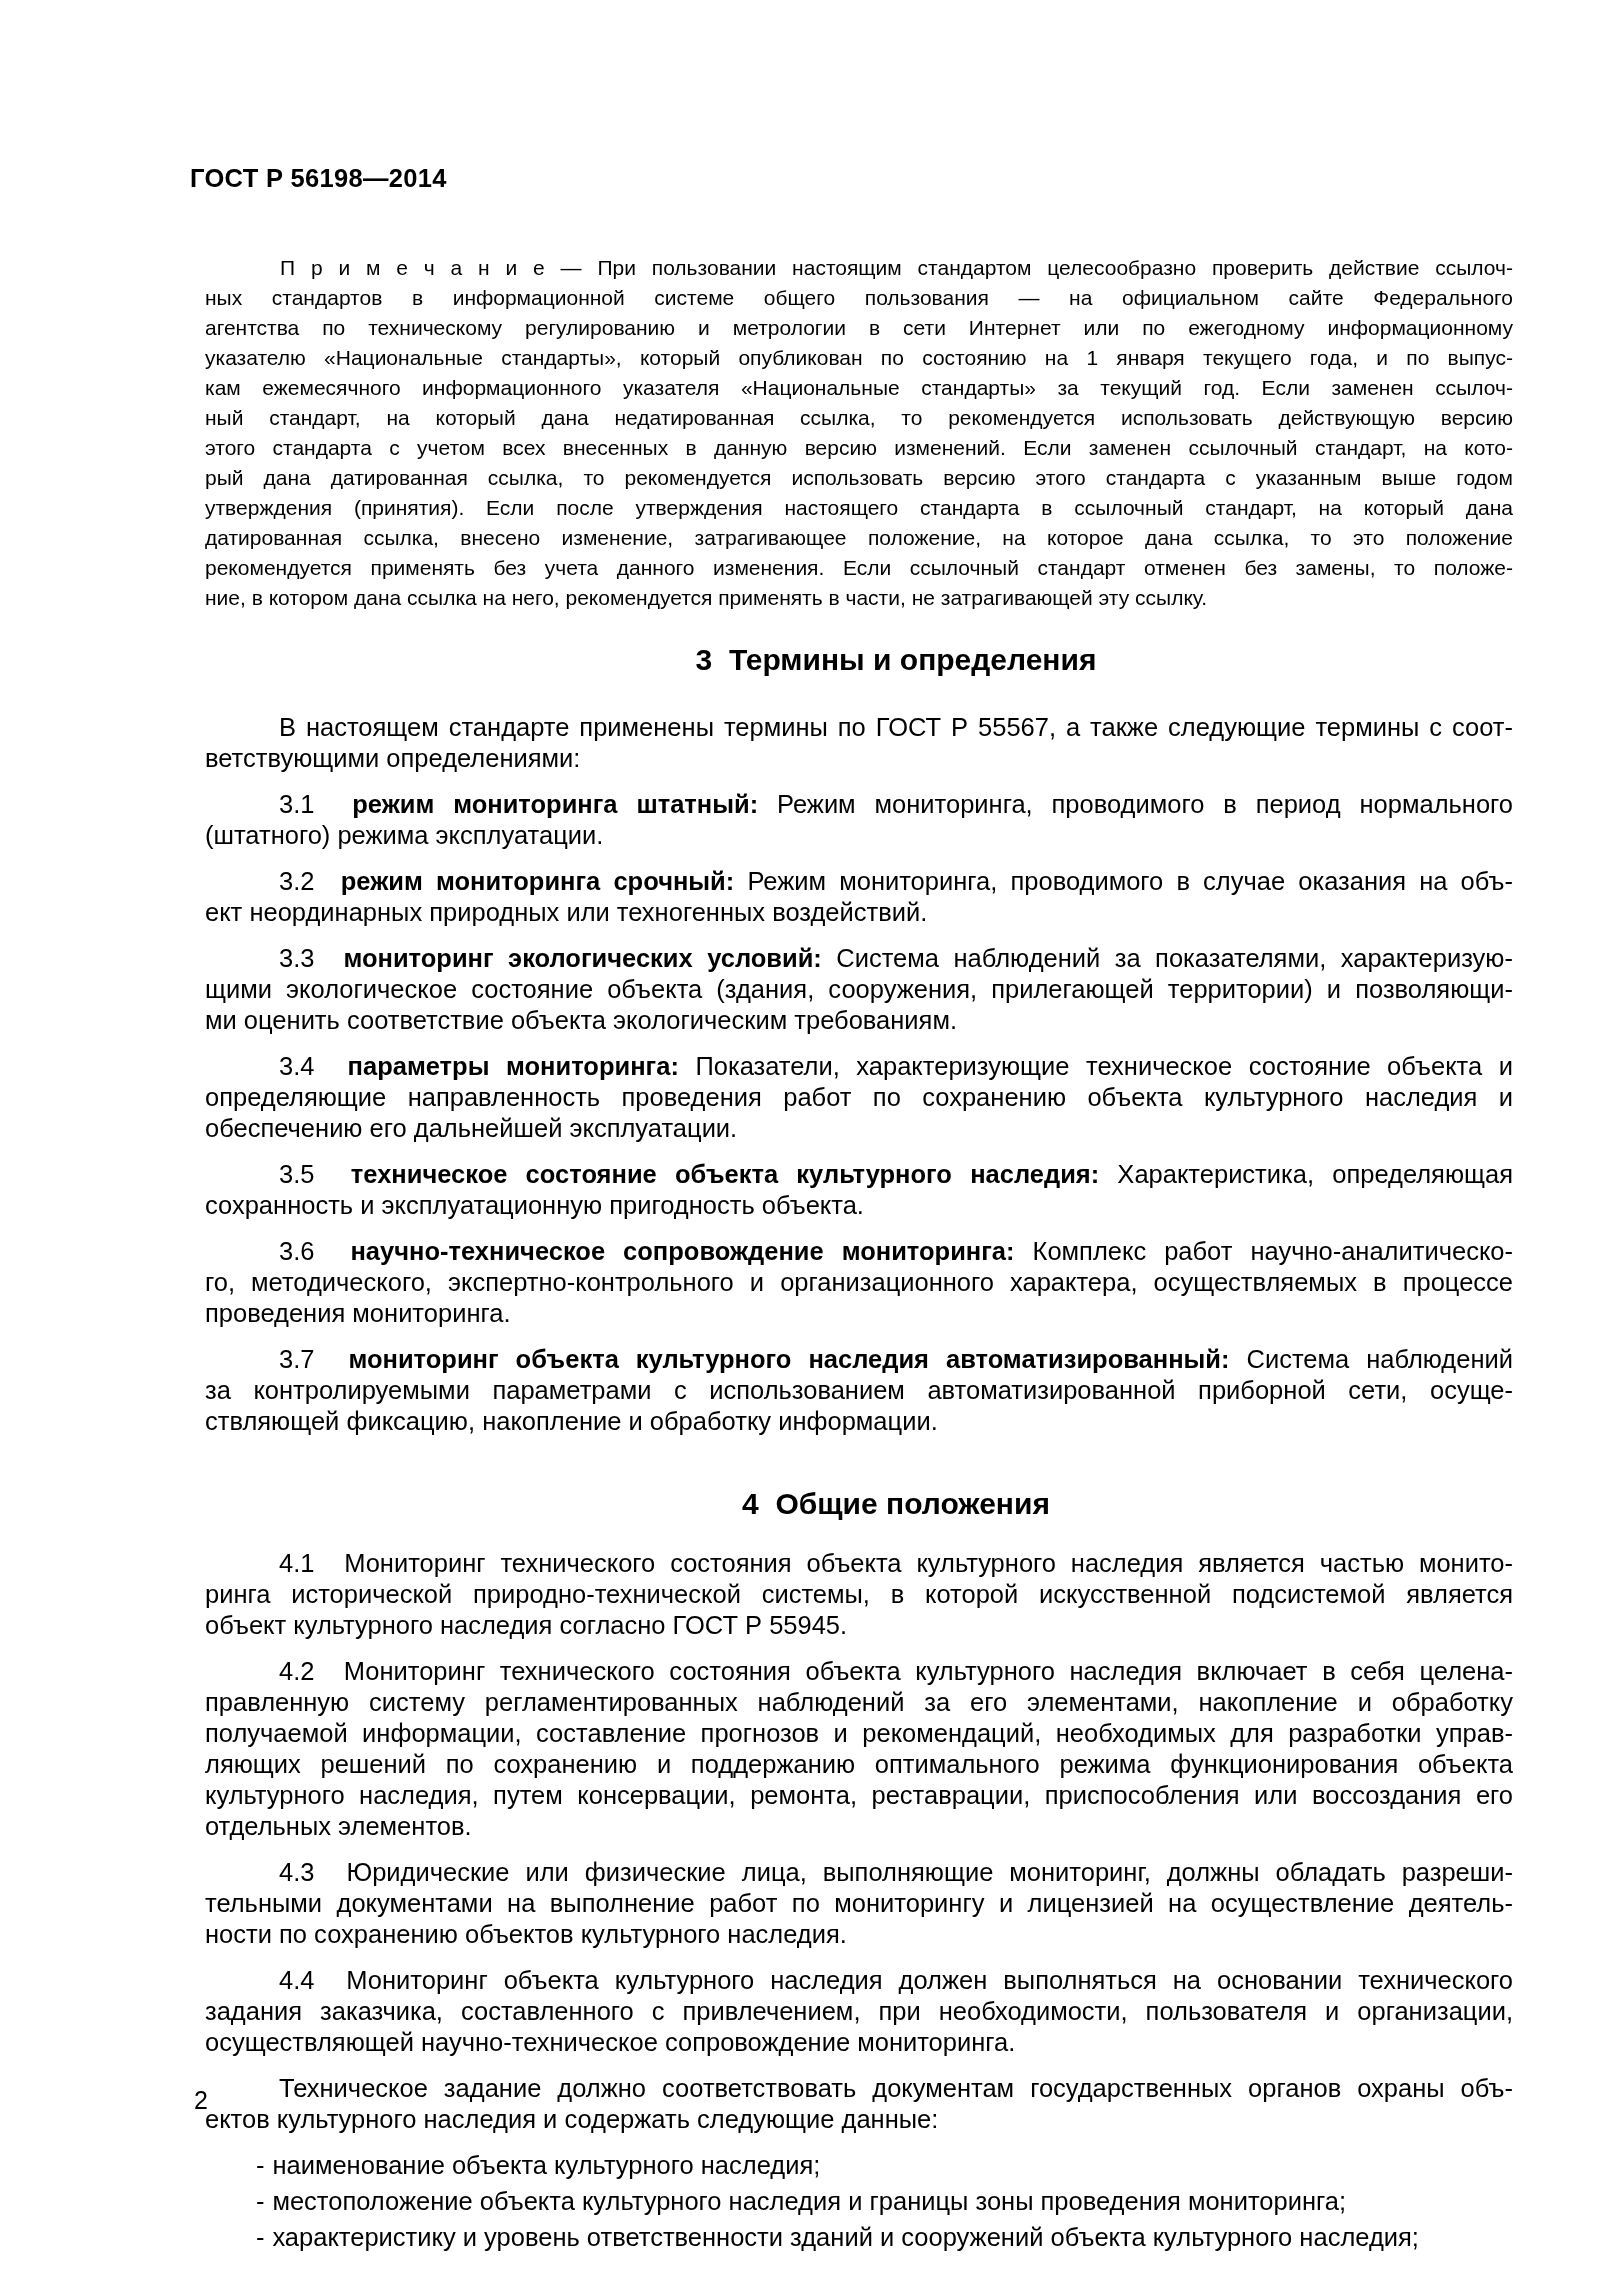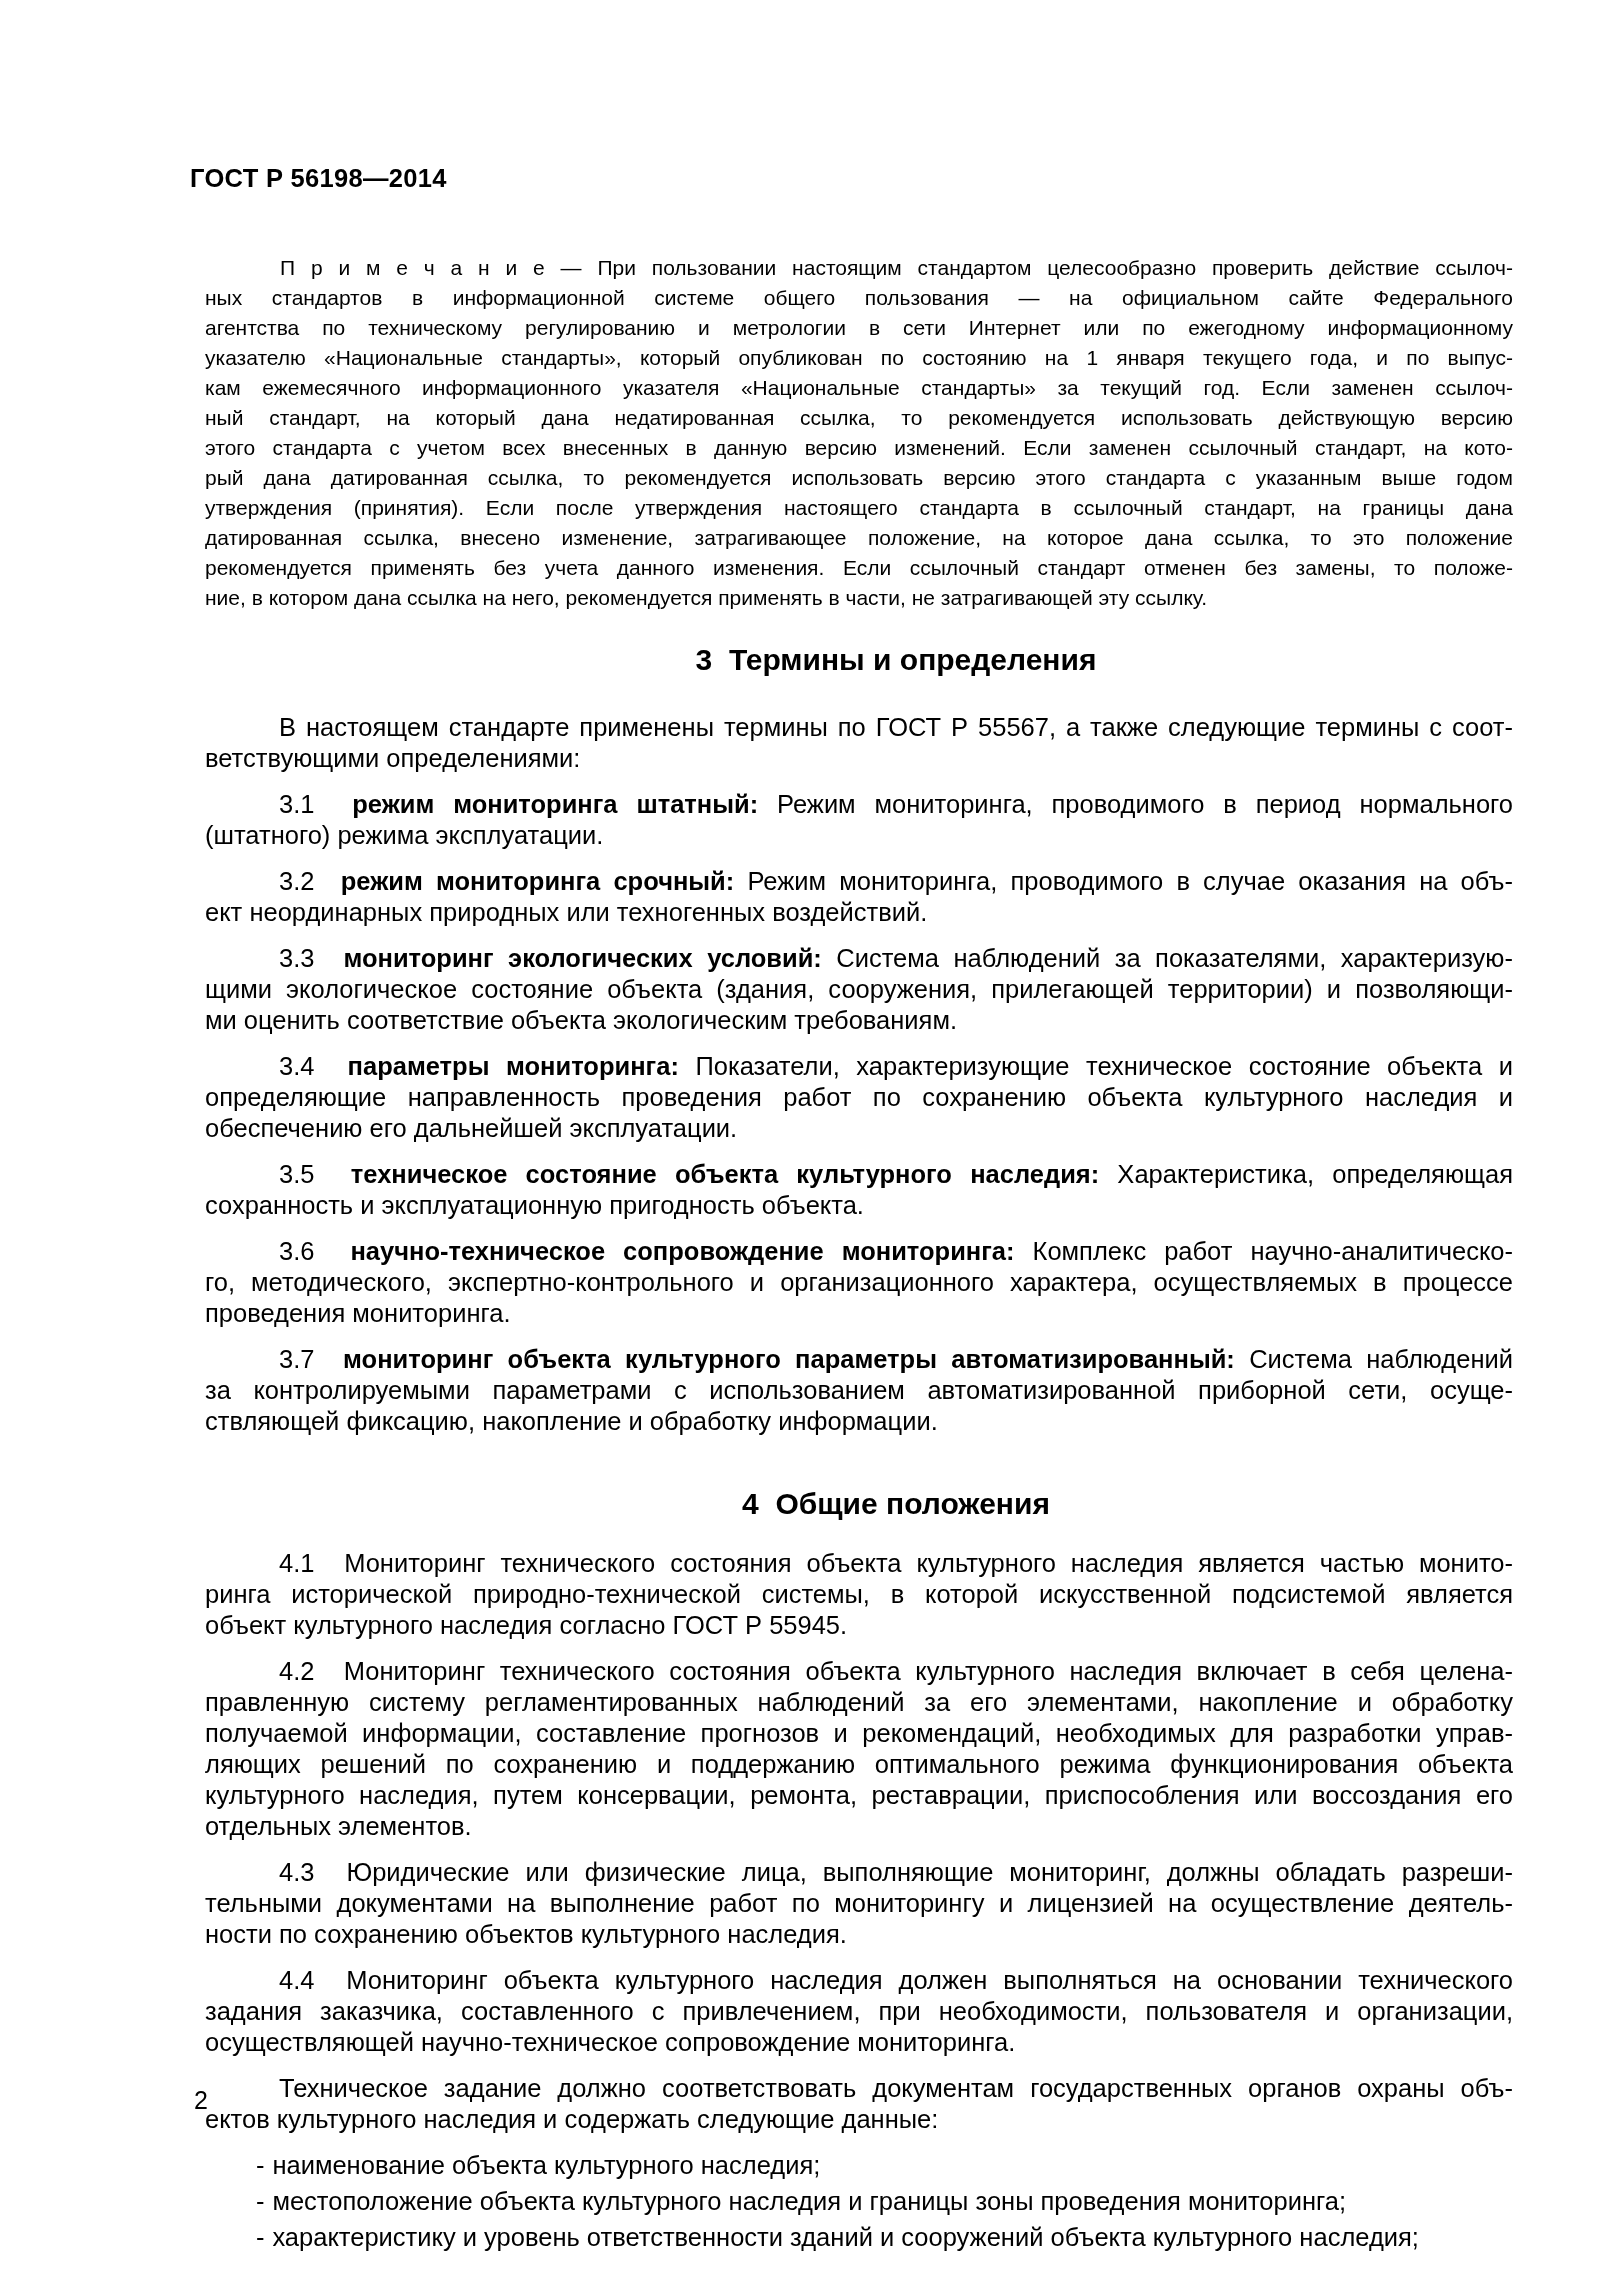--- a/index.html
+++ b/index.html
@@ -95,21 +95,21 @@
   <div class="content">
       <div class="block note">
         <div class="line first">П р и м е ч а н и е — При пользовании настоящим стандартом целесообразно проверить действие ссылоч-</div>
         <div class="line">ных стандартов в информационной системе общего пользования — на официальном сайте Федерального</div>
         <div class="line">агентства по техническому регулированию и метрологии в сети Интернет или по ежегодному информационному</div>
         <div class="line">указателю «Национальные стандарты», который опубликован по состоянию на 1 января текущего года, и по выпус-</div>
         <div class="line">кам ежемесячного информационного указателя «Национальные стандарты» за текущий год. Если заменен ссылоч-</div>
         <div class="line">ный стандарт, на который дана недатированная ссылка, то рекомендуется использовать действующую версию</div>
         <div class="line">этого стандарта с учетом всех внесенных в данную версию изменений. Если заменен ссылочный стандарт, на кото-</div>
         <div class="line">рый дана датированная ссылка, то рекомендуется использовать версию этого стандарта с указанным выше годом</div>
-        <div class="line">утверждения (принятия). Если после утверждения настоящего стандарта в ссылочный стандарт, на границы дана</div>
+        <div class="line">утверждения (принятия). Если после утверждения настоящего стандарта в ссылочный стандарт, на который дана</div>
         <div class="line">датированная ссылка, внесено изменение, затрагивающее положение, на которое дана ссылка, то это положение</div>
         <div class="line">рекомендуется применять без учета данного изменения. Если ссылочный стандарт отменен без замены, то положе-</div>
         <div class="line last">ние, в котором дана ссылка на него, рекомендуется применять в части, не затрагивающей эту ссылку.</div>
       </div>
       <div class="block heading h3">3&nbsp;&nbsp;Термины и определения</div>
       <div class="block para">
         <div class="line first">В настоящем стандарте применены термины по ГОСТ Р 55567, а также следующие термины с соот-</div>
         <div class="line last">ветствующими определениями:</div>
       </div>
       <div class="block para">
@@ -133,21 +133,21 @@
       <div class="block para">
         <div class="line first"><span>3.5&nbsp;&nbsp;</span><b>техническое состояние объекта культурного наследия:</b><span> Характеристика, определяющая</span></div>
         <div class="line last">сохранность и эксплуатационную пригодность объекта.</div>
       </div>
       <div class="block para">
         <div class="line first"><span>3.6&nbsp;&nbsp;</span><b>научно-техническое сопровождение мониторинга:</b><span> Комплекс работ научно-аналитическо-</span></div>
         <div class="line">го, методического, экспертно-контрольного и организационного характера, осуществляемых в процессе</div>
         <div class="line last">проведения мониторинга.</div>
       </div>
       <div class="block para">
-        <div class="line first"><span>3.7&nbsp;&nbsp;</span><b>мониторинг объекта культурного параметры автоматизированный:</b><span> Система наблюдений</span></div>
+        <div class="line first"><span>3.7&nbsp;&nbsp;</span><b>мониторинг объекта культурного наследия автоматизированный:</b><span> Система наблюдений</span></div>
         <div class="line">за контролируемыми параметрами с использованием автоматизированной приборной сети, осуще-</div>
         <div class="line last">ствляющей фиксацию, накопление и обработку информации.</div>
       </div>
       <div class="block heading h4">4&nbsp;&nbsp;Общие положения</div>
       <div class="block para">
         <div class="line first">4.1&nbsp;&nbsp;Мониторинг технического состояния объекта культурного наследия является частью монито-</div>
         <div class="line">ринга исторической природно-технической системы, в которой искусственной подсистемой является</div>
         <div class="line last">объект культурного наследия согласно ГОСТ Р 55945.</div>
       </div>
       <div class="block para">

